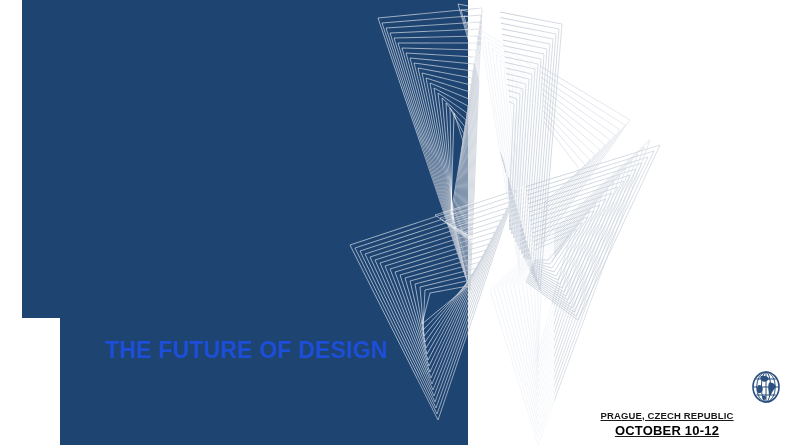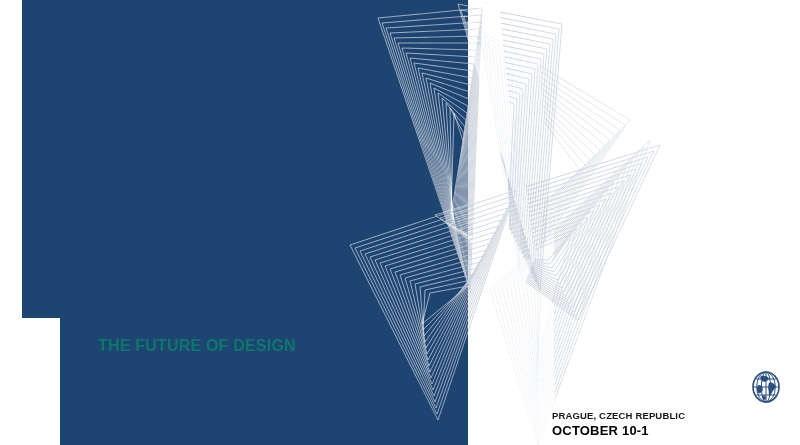--- a/index.html
+++ b/index.html
@@ -72,39 +72,40 @@
     font-weight: 300;
     letter-spacing: -1px;
     color: #ffffff;
     line-height: 0.84;
     margin: 0;
     white-space: nowrap;
   }
 
   .tagline {
     position: absolute;
-    left: 98px;
+    left: 105px;
     top: 336px;
     width: 300px;
-    color: #0f766e;
-    font-size: 16px;
+    color: #1d4ed8;
+    font-size: 23px;
     font-weight: 600;
     letter-spacing: 0.2px;
     line-height: 1.28;
   }
   .tagline-line { display: block; white-space: nowrap; }
 
   
   .event-info {
     position: absolute;
     right: 18px;
     bottom: 5px;
     width: 230px;
-    text-align: left;
+    text-align: center;
     color: #1a1a1a;
+    text-decoration: underline;
   }
   .globe-wrap {
     display: block;
     text-align: right;
     margin: 0 0 6px 0;
     line-height: 0;
   }
   .globe-wrap svg { display: inline-block; }
   .event-location {
     display: block;
@@ -281,16 +282,16 @@
         <line x1="6.2" y1="9" x2="25.8" y2="9" stroke="#2b4f7e" stroke-width="1"></line>
         <line x1="6.2" y1="25" x2="25.8" y2="25" stroke="#2b4f7e" stroke-width="1"></line>
 
         <path d="M11 6 C14 5.2 17.5 6 18.6 8 C19.4 9.6 17.6 10.6 16 11.4 C14 12.4 12 11.6 11 9.8 C10.2 8.4 10 6.6 11 6 Z" fill="#2b4f7e"></path>
         <path d="M19.5 12.5 C22 12 24.6 13.4 25.4 15.6 C26 17.4 24.6 19 23.2 20.6 C22 22 21.6 24.2 20.4 25.2 C19.4 26 18.6 24.6 18.8 23 C19 21 18 19.4 18.2 17.4 C18.4 15.4 18.4 13 19.5 12.5 Z" fill="#2b4f7e"></path>
         <path d="M8.5 15 C10.4 14.6 12 16 12.6 17.8 C13.2 19.6 12.4 21.4 11.2 22.6 C10 23.8 8.2 23.4 7.4 22 C6.4 20.2 6.8 17 8.5 15 Z" fill="#2b4f7e"></path>
         <path d="M13.6 25.6 C15 25.4 16.2 26.6 16 28 C15.8 29.4 14.4 30.4 13.2 29.8 C12 29.2 12.2 26 13.6 25.6 Z" fill="#2b4f7e"></path>
       </svg>
     </span>
     <span class="event-location">PRAGUE, CZECH REPUBLIC</span>
-    <span class="event-dates">OCTOBER 10-1</span>
+    <span class="event-dates">OCTOBER 10-12</span>
   </div>
 
 </div>
 
 </body></html>

